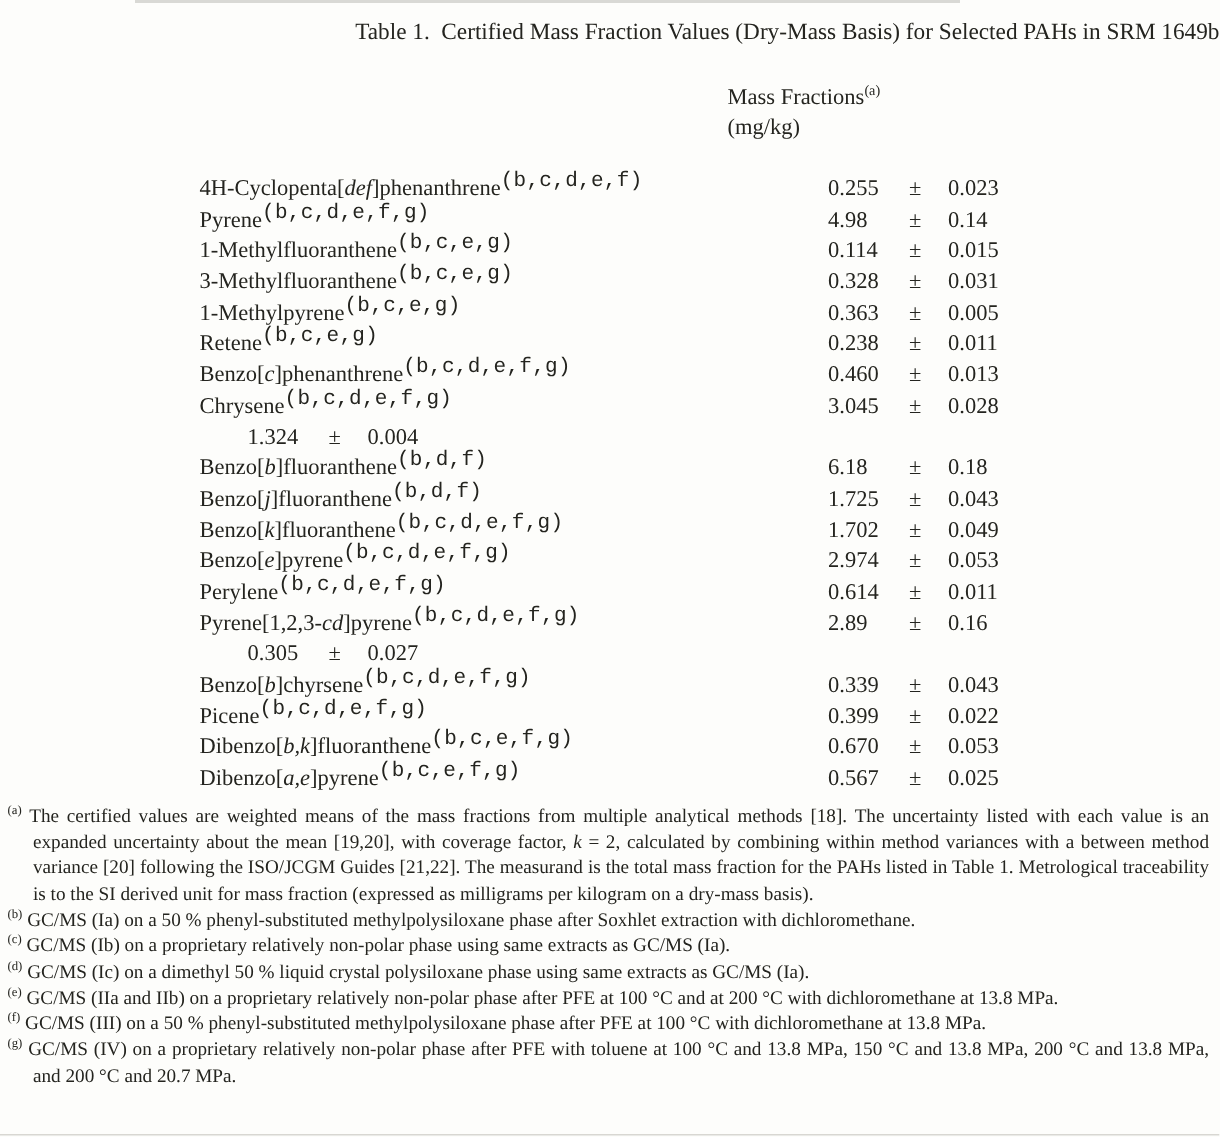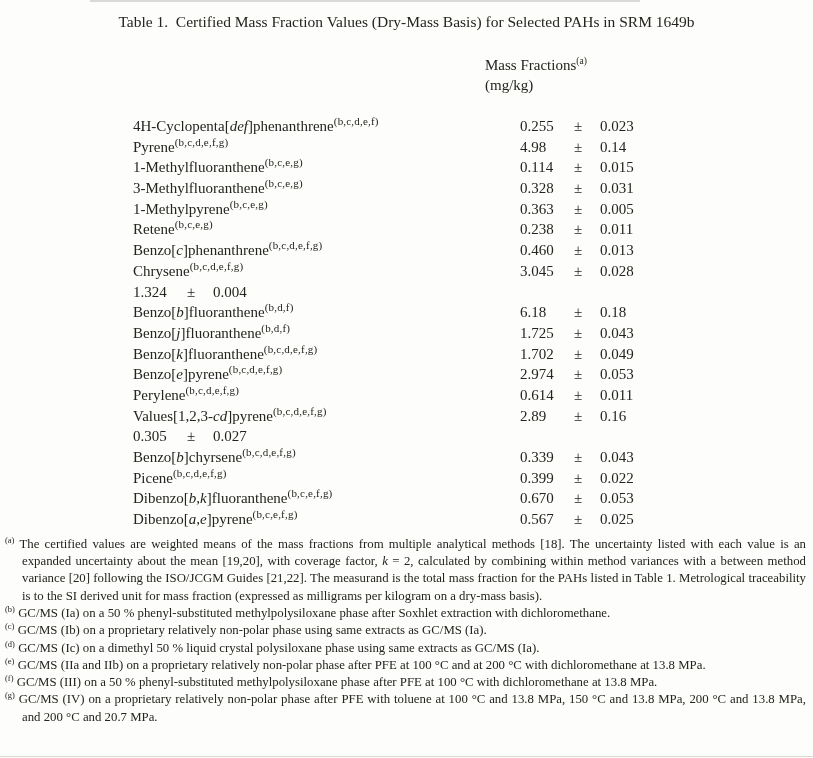--- a/index.html
+++ b/index.html
@@ -9,42 +9,42 @@
     color:#24241f;
     font-family:"Liberation Serif","DejaVu Serif",serif;
     position:relative;
     overflow:hidden;
   }
   .artifact-top{position:absolute;top:0;left:90px;width:550px;height:2px;background:rgba(110,110,100,0.25);}
   .artifact-bottom{position:absolute;bottom:1px;left:0;width:813px;height:1px;background:rgba(170,168,160,0.45);}
 
   .doc-title{
     padding-top:13px;
-    text-align:center;
+    text-align:right;
     font-size:15.5px;
     line-height:17px;
     white-space:pre-wrap;
   }
 
   .table-block{margin:25px 0 0 133px;width:540px;}
   .col-header{
     margin-left:352px;width:145px;
     font-size:15px;line-height:20px;
   }
   .col-header sup{font-size:9.5px;line-height:0;}
   .rows{margin-top:21px;}
   .trow{
     display:flex;align-items:baseline;
     height:20.7px;font-size:15px;line-height:20.7px;
     white-space:nowrap;
   }
   .trow .cname{width:387px;}
   .trow .cname i{font-style:italic;}
-  .trow .rsup{font-size:11px;line-height:0;vertical-align:super;letter-spacing:0.2px;}
-  .trow .cval{width:54px;}
+  .trow .rsup{font-size:14px;line-height:0;vertical-align:super;letter-spacing:0.2px;font-family:Liberation Mono, monospace;}
+  .trow .cval{width:54px;margin-left:32px;}
   .trow .cpm{width:26px;}
   .trow .cunc{flex:1;}
 
   .footnotes{
     margin:6px 0 0 5px;width:801px;
     font-size:12.8px;line-height:17.3px;
     text-align:justify;
   }
   .fn{padding-left:17px;text-indent:-17px;}
   .fn .marker{font-size:8.5px;line-height:0;vertical-align:super;}
@@ -140,21 +140,21 @@
         <span class="cpm">±</span>
         <span class="cunc">0.053</span>
       </div>
       <div class="trow">
         <span class="cname"><span>Perylene</span><sup class="rsup">(b,c,d,e,f,g)</sup></span>
         <span class="cval">0.614</span>
         <span class="cpm">±</span>
         <span class="cunc">0.011</span>
       </div>
       <div class="trow">
-        <span class="cname"><span>Values[1,2,3-</span><i>cd</i><span>]pyrene</span><sup class="rsup">(b,c,d,e,f,g)</sup></span>
+        <span class="cname"><span>Pyrene[1,2,3-</span><i>cd</i><span>]pyrene</span><sup class="rsup">(b,c,d,e,f,g)</sup></span>
         <span class="cval">2.89</span>
         <span class="cpm">±</span>
         <span class="cunc">0.16</span>
       </div>
       <div class="trow">
         <span class="cval">0.305</span>
         <span class="cpm">±</span>
         <span class="cunc">0.027</span>
       </div>
       <div class="trow">

